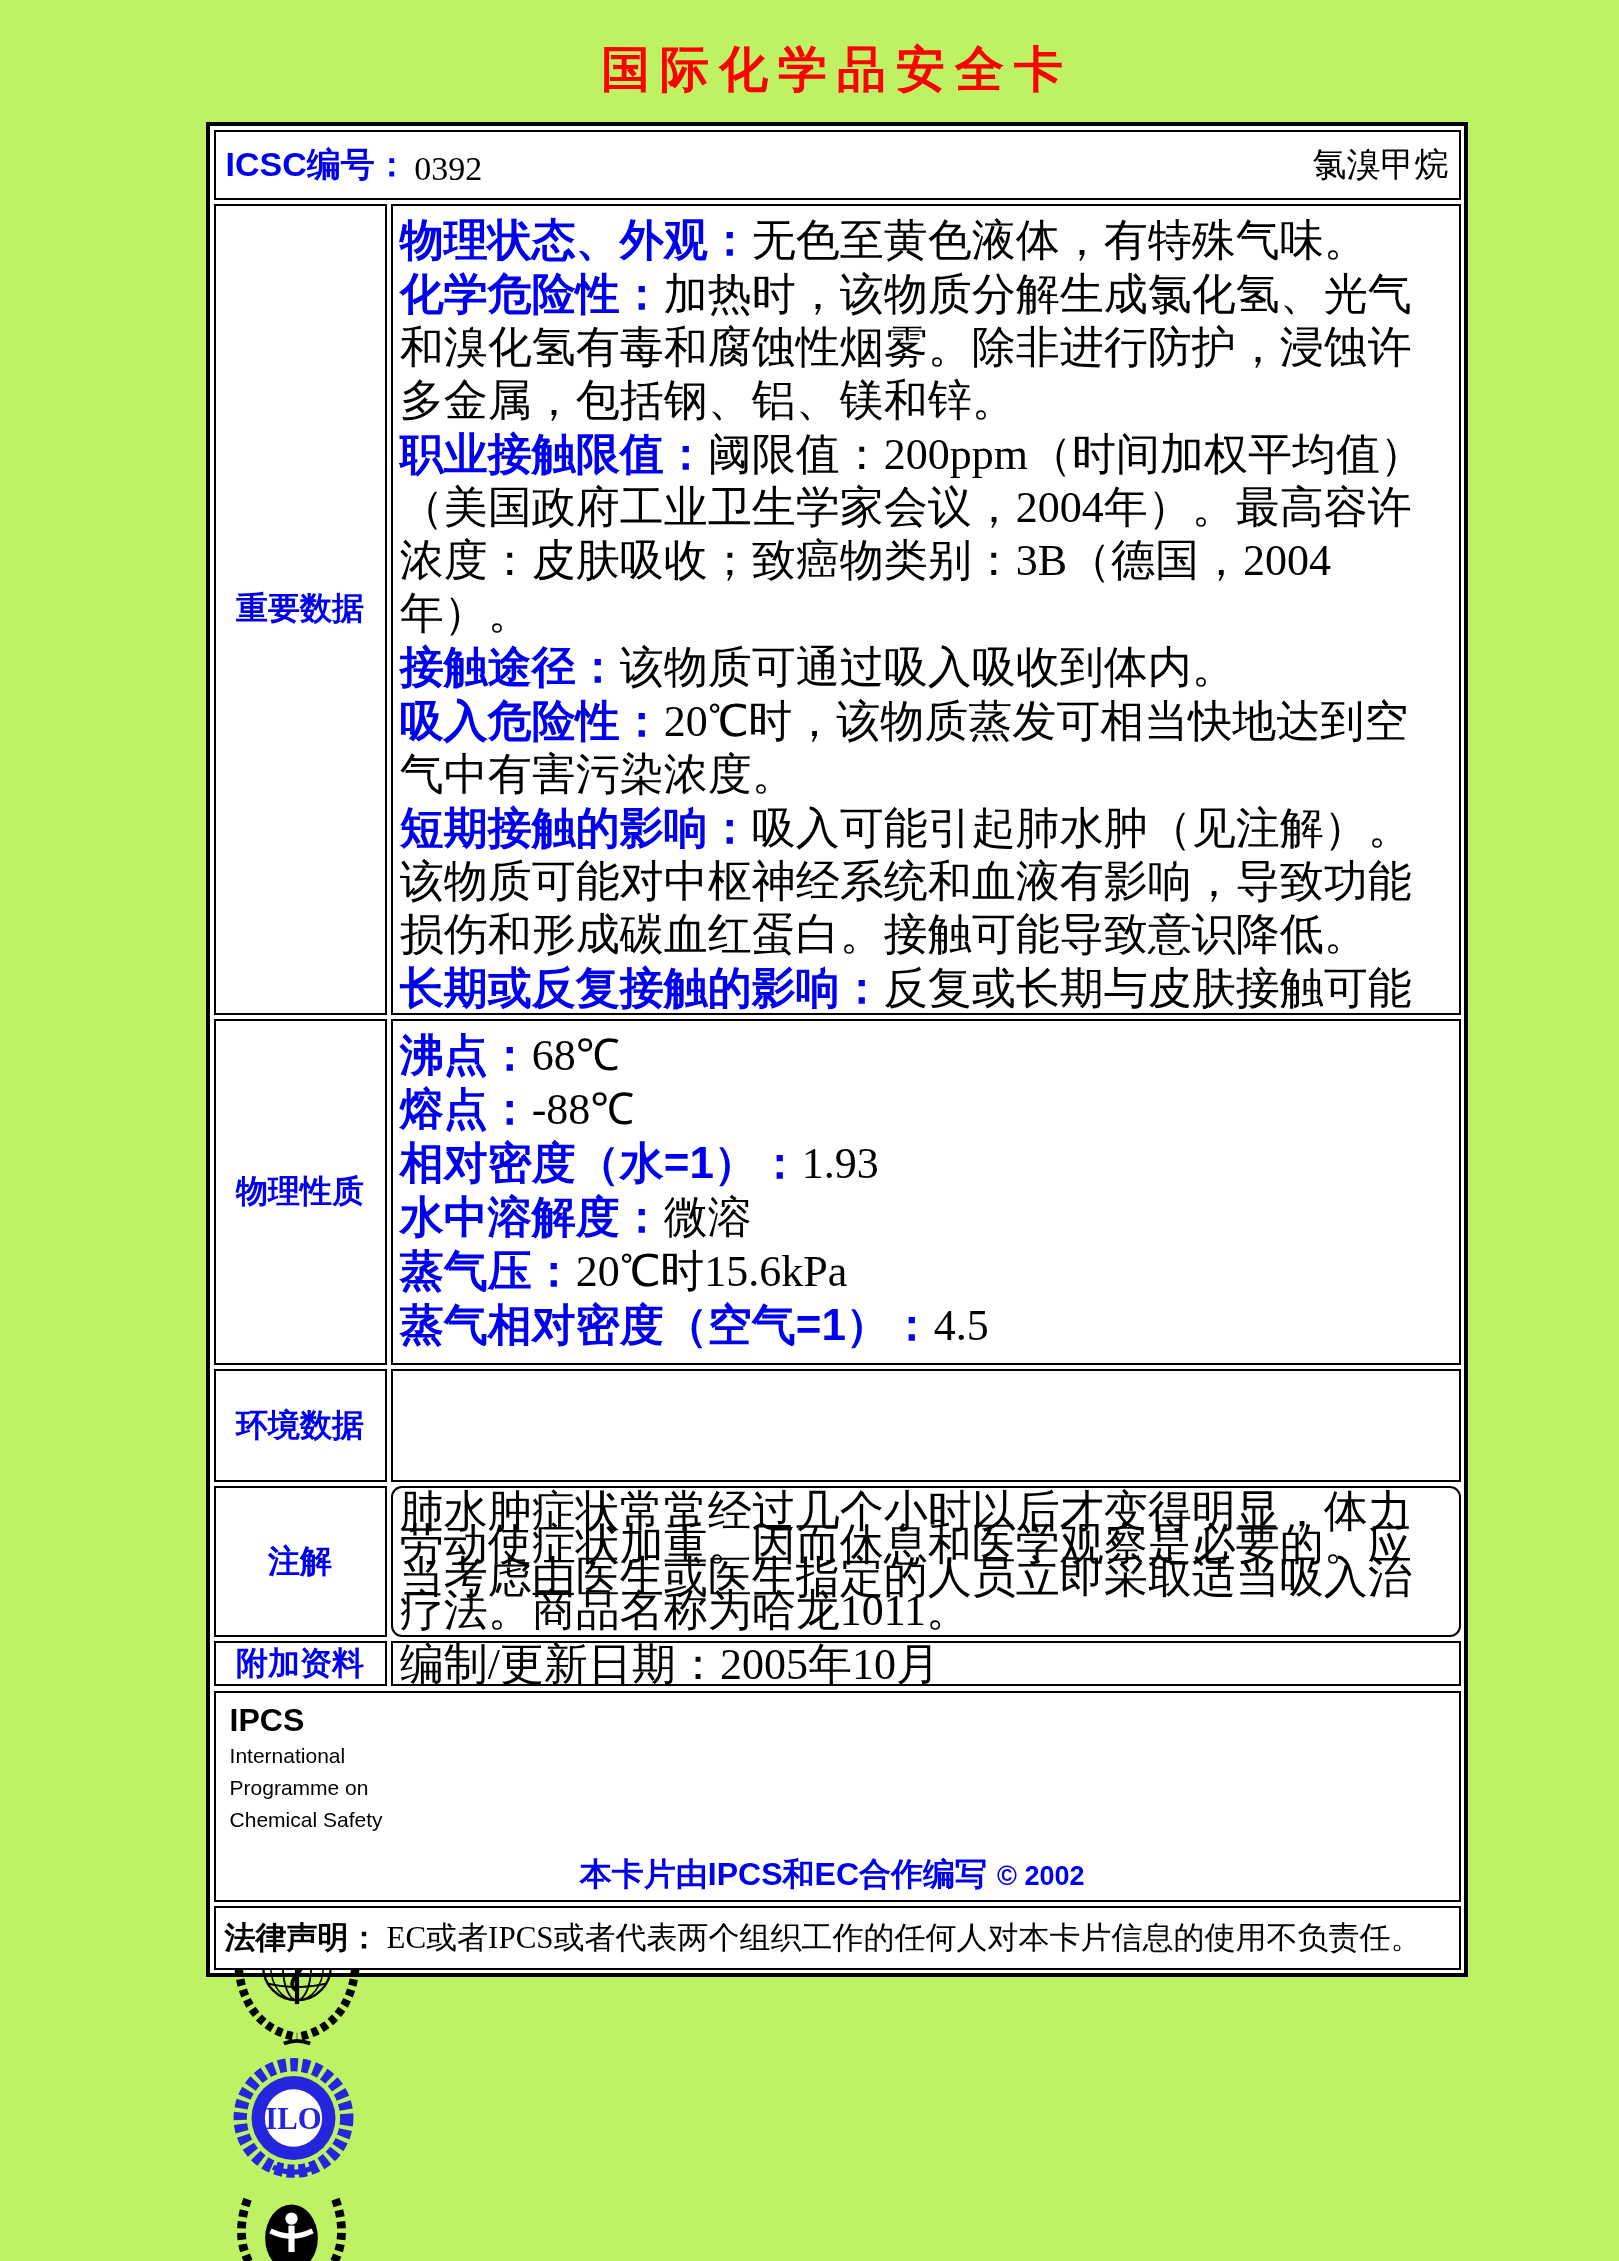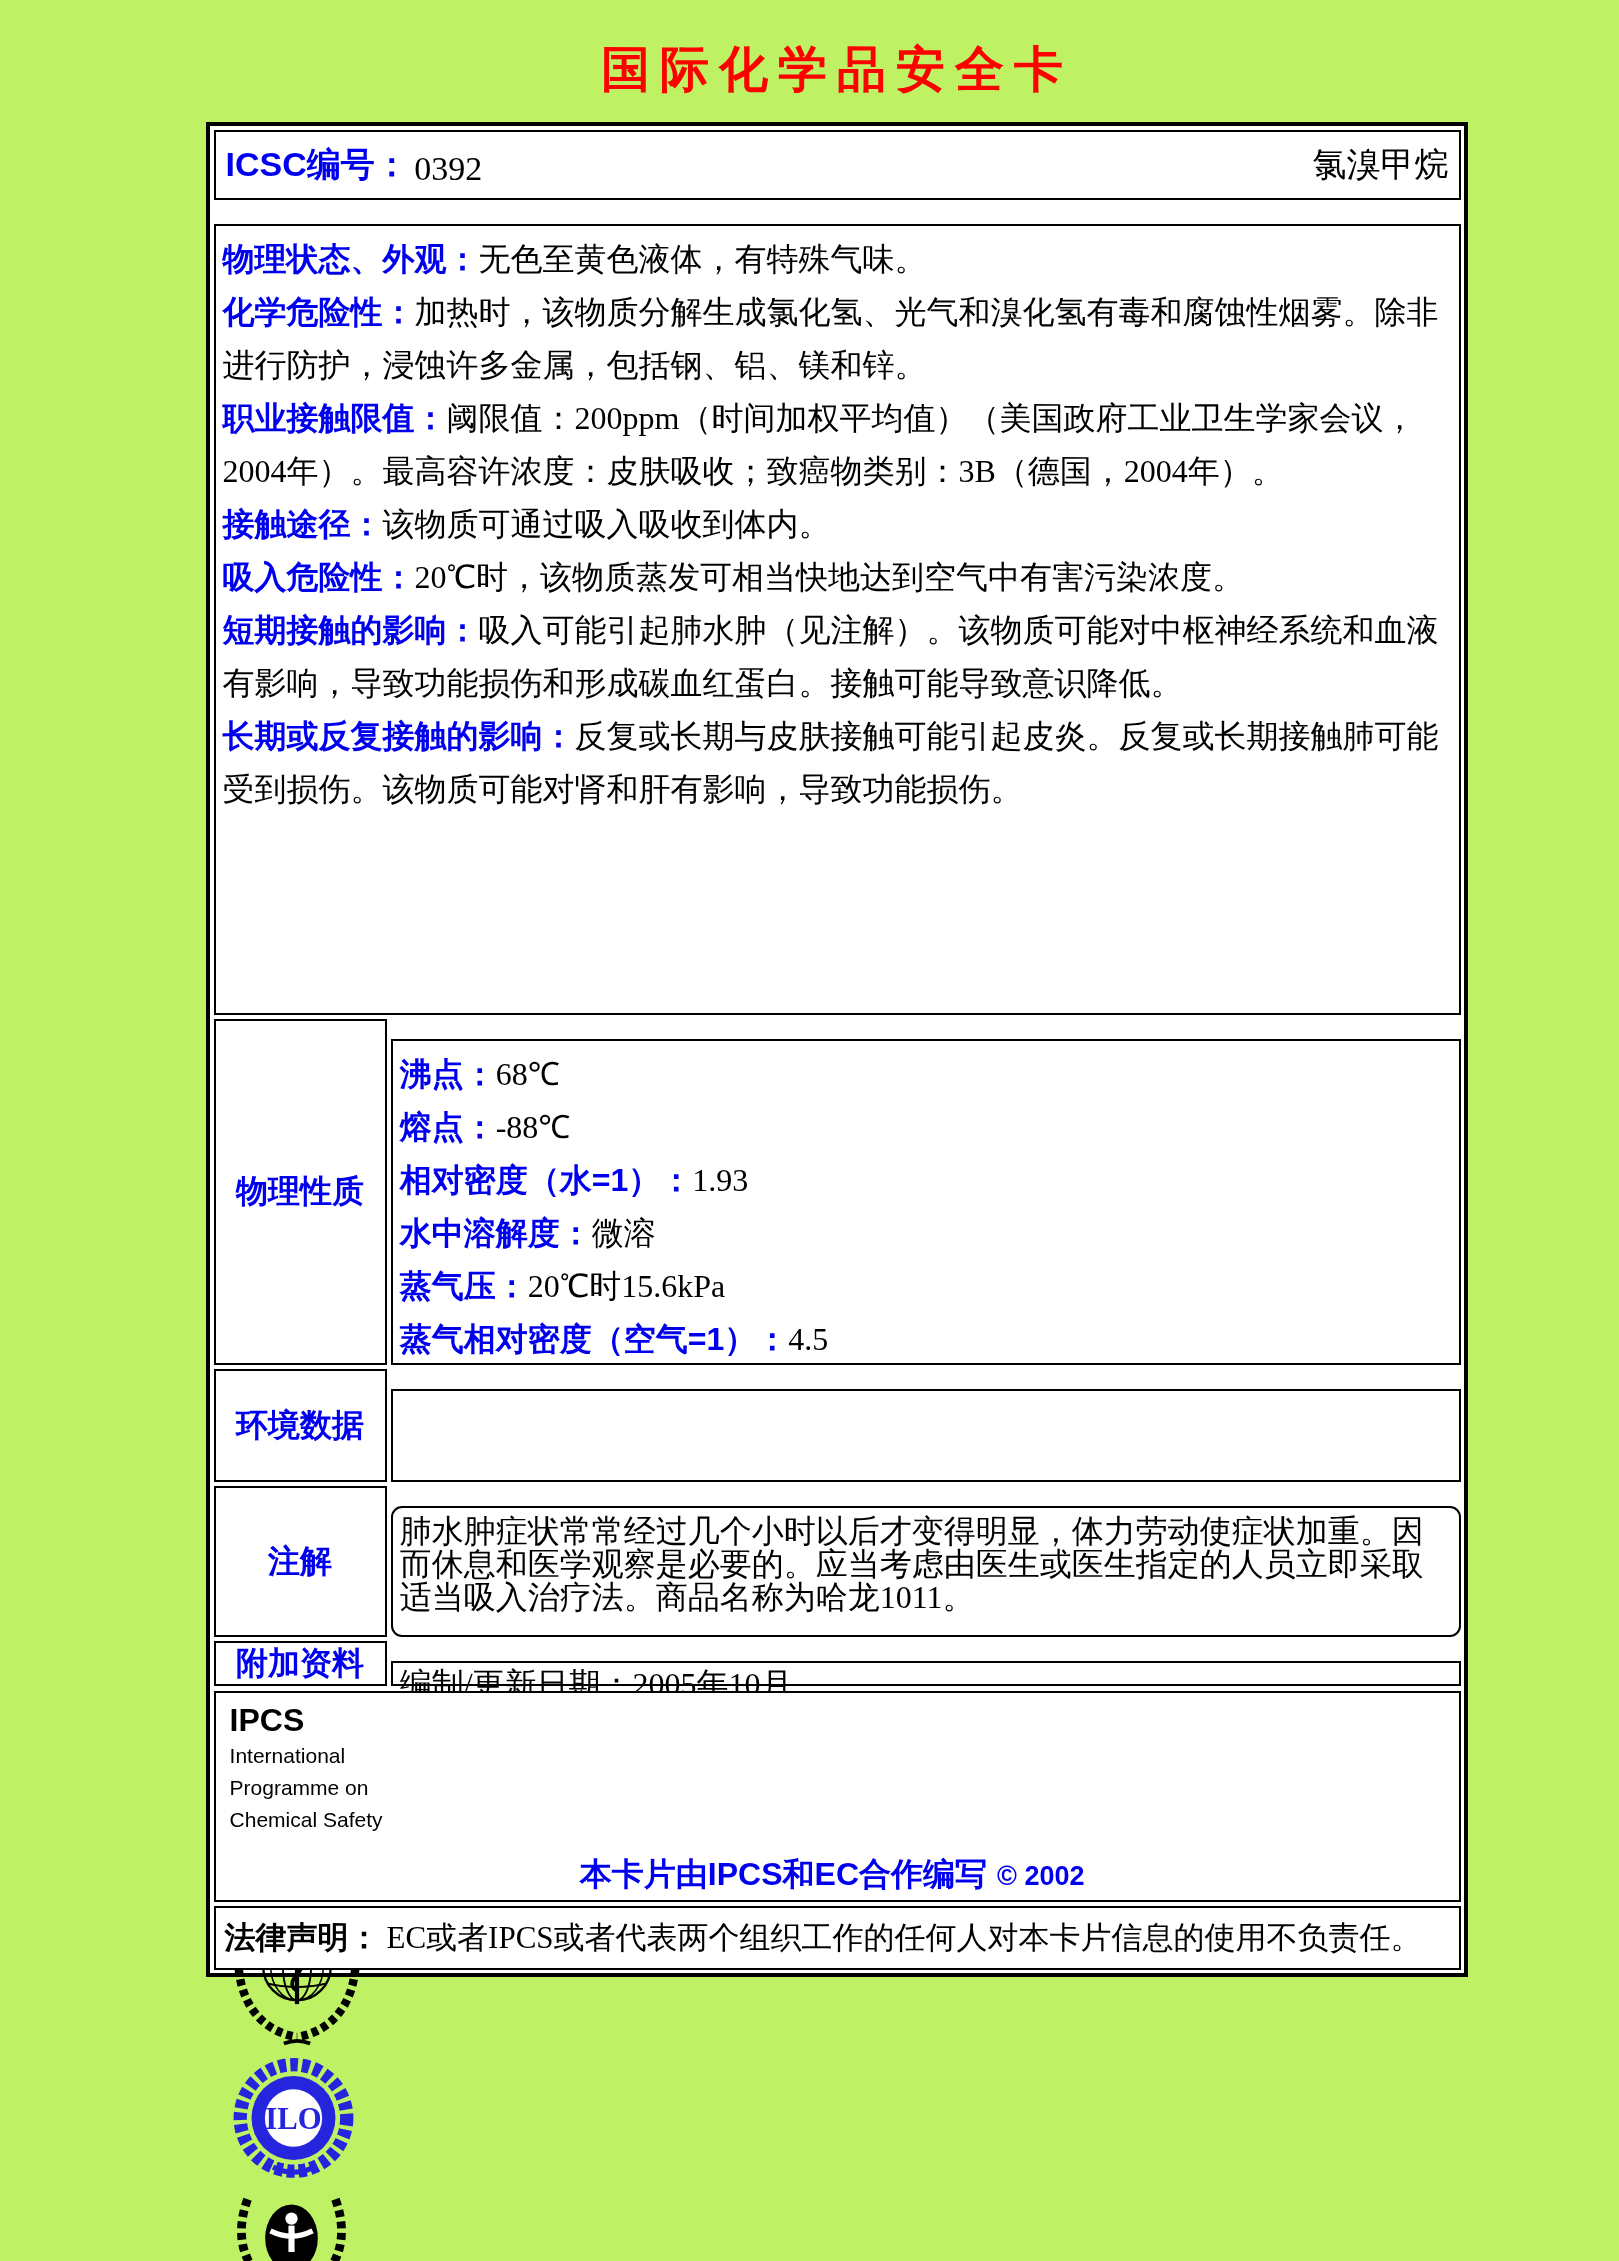--- a/index.html
+++ b/index.html
@@ -40,21 +40,21 @@
   .row{display:flex;gap:4.2px;width:100%;}
   .cell{border:2.1px solid var(--border-black);background:#ffffff;}
   .label-cell{
     width:173px;flex:0 0 173px;
     display:flex;align-items:center;justify-content:center;
     font-family:"Liberation Sans",sans-serif;
     font-weight:bold;font-size:32px;
     color:var(--accent-blue);
     text-align:center;
   }
-  .content-cell{flex:1;padding:7px 10px 2.8px 7px;font-size:32px;line-height:53px;margin-top:20px;}
+  .content-cell{flex:1;padding:7px 10px 2.8px 7px;font-size:44px;line-height:53px;}
   .entry{display:block;}
   .entry .key{
     color:var(--accent-blue);
     font-family:"Liberation Sans",sans-serif;
     font-weight:bold;
   }
   .entry .val{color:var(--text-black);font-family:"Liberation Serif",serif;}
   
   .row-header .cell{height:70px;display:flex;align-items:center;justify-content:space-between;padding:0 10px;width:100%;}
   .row-important{height:811px;}
@@ -115,20 +115,21 @@
       <div class="cell">
         <span class="icsc-left">
           <span class="icsc-label">ICSC编号：</span>
           <span class="icsc-number">0392</span>
         </span>
         <span class="chemical-name">氯溴甲烷</span>
       </div>
     </div>
 
     <div class="row row-important">
+      <div class="cell label-cell">重要数据</div>
       <div class="cell content-cell">
         <div class="entry">
           <span class="key">物理状态、外观：</span><span class="val">无色至黄色液体，有特殊气味。</span>
         </div>
         <div class="entry">
           <span class="key">化学危险性：</span><span class="val">加热时，该物质分解生成氯化氢、光气和溴化氢有毒和腐蚀性烟雾。除非进行防护，浸蚀许多金属，包括钢、铝、镁和锌。</span>
         </div>
         <div class="entry">
           <span class="key">职业接触限值：</span><span class="val">阈限值：200ppm（时间加权平均值）（美国政府工业卫生学家会议，2004年）。最高容许浓度：皮肤吸收；致癌物类别：3B（德国，2004年）。</span>
         </div>

